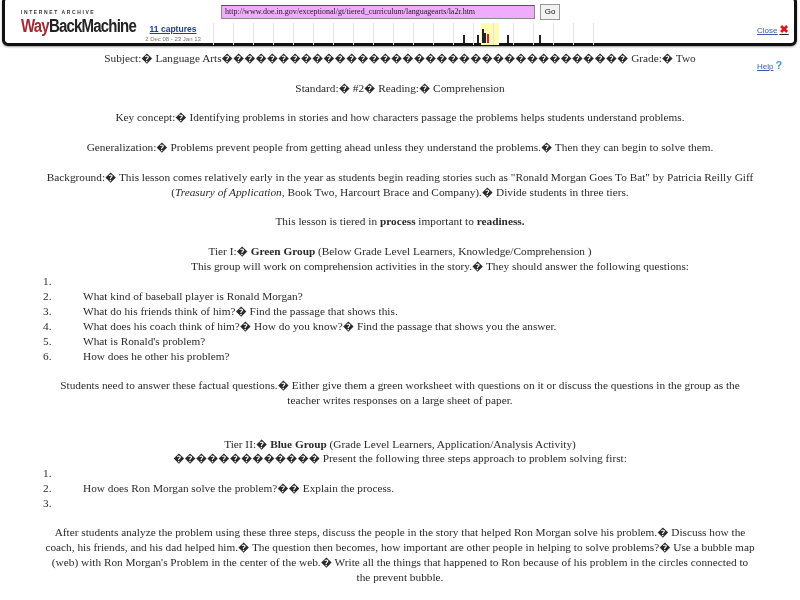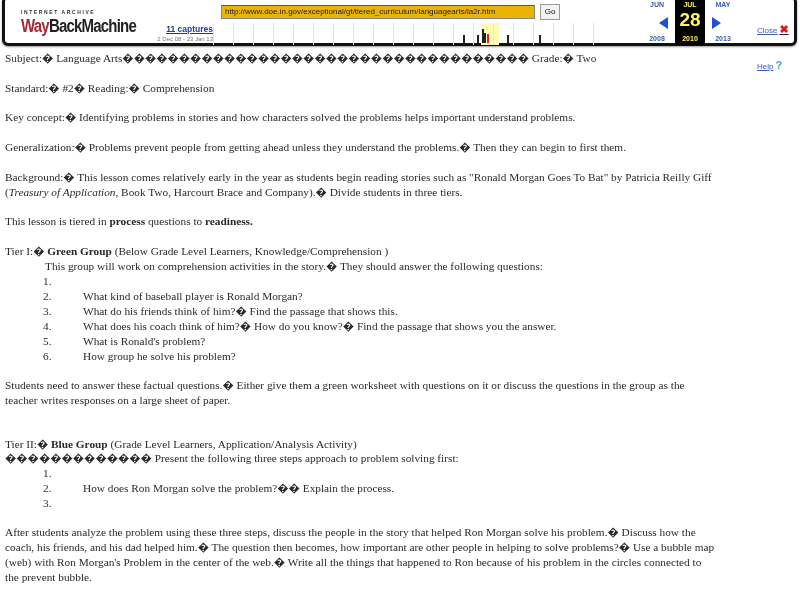--- a/index.html
+++ b/index.html
@@ -30,33 +30,33 @@
     .wb-logo .wm {
       display: block; margin-top: 1px;
       font-family: "Liberation Sans", sans-serif; font-weight: bold;
       font-size: 15px; letter-spacing: -0.8px; line-height: 15px;
       transform: scaleY(1.2); transform-origin: top left;
       white-space: nowrap;
     }
     .wb-logo .wm .way { color: #a22a35; }
     .wb-logo .wm .back { color: #222; }
     .wb-captures {
-      position: absolute; left: 128px; top: 25px; width: 80px; text-align: right;
+      position: absolute; left: 128px; top: 25px; width: 80px; text-align: center;
     }
     .wb-captures a {
       display: block; color: #1c3aa0; font-size: 8.5px; font-weight: bold;
       text-decoration: underline;
     }
     .wb-captures .range { display: block; color: #777; font-size: 6px; margin-top: 2px; }
     .wb-url {
       position: absolute; left: 216px; top: 6px; width: 314px; height: 14px;
       border: 1px solid #888; border-top-color: #555;
-      font-size: 8px; padding: 1px 3px; color: #222; background: #eab308;
+      font-size: 8px; padding: 1px 3px; color: #222; background: #f0abfc;
       white-space: nowrap; overflow: hidden;
-      font-family: Liberation Sans, sans-serif;
+      font-family: Liberation Serif, serif;
     }
     .wb-go {
       position: absolute; left: 535px; top: 5px; width: 20px; height: 16px;
       border: 1px solid #999; background: #f2f2f2; font-size: 8px;
       text-align: center; line-height: 14px; color: #111;
     }
     .wb-timeline {
       position: absolute; left: 208px; top: 24px; width: 395px; height: 22px;
     }
     .wb-timeline .tick {
@@ -87,21 +87,21 @@
     .wb-links .help-row { margin-top: 18px; }
     .wb-links .x { color: #e0141e; font-weight: bold; font-size: 11px; text-decoration: none; margin-left: 2px; }
     .wb-links .q { color: #3aa0d8; font-weight: bold; font-size: 11px; margin-left: 2px; }
 
     
     .doc {
       position: absolute; left: 5px; top: 48px; width: 790px;
       font-size: 11.3px; line-height: 15px; color: #2a2a2a;
     }
     .doc p { margin: 0; }
-    .para { position: absolute; left: 0; width: 790px; }
+    .para { position: absolute; left: 0; width: 790px; text-align: center; }
     .doc b { font-weight: bold; }
     .doc i { font-style: italic; }
     ol.q { position: absolute; margin: 0; padding: 0; list-style: none; }
     ol.q li { position: relative; padding-left: 40px; height: 15px; white-space: nowrap; }
     ol.q li .num { position: absolute; left: 0; }
   </style>
 </head>
 <body>
 
 <div class="wb-bar">
@@ -142,69 +142,52 @@
     <div class="tick" style="left:380px"></div>
     <div class="cap" style="left:250px; height:8px;"></div>
     <div class="cap" style="left:264px; height:8px;"></div>
     <div class="cap" style="left:269px; height:14px;"></div>
     <div class="cap" style="left:271px; height:10px;"></div>
     <div class="cap" style="left:274px; height:9px; background:#c23;"></div>
     <div class="cap" style="left:294px; height:8px;"></div>
     <div class="cap" style="left:326px; height:8px;"></div>
   </div>
 
-  <div class="wb-cal">
-    <div class="col" style="left:0px">
-      <span class="m">JUN</span>
-      <span class="arrow left"></span>
-      <span class="y">2008</span>
-    </div>
-    <div class="col cur" style="left:33px">
-      <span class="m">JUL</span>
-      <span class="day">28</span>
-      <span class="y">2010</span>
-    </div>
-    <div class="col" style="left:66px">
-      <span class="m">MAY</span>
-      <span class="arrow right"></span>
-      <span class="y">2013</span>
-    </div>
-  </div>
 
   <div class="wb-links">
     <div class="close-row">
       <span class="lnk" style="display:inline">Close</span><span class="x">✖</span>
     </div>
     <div class="help-row">
       <span class="lnk" style="display:inline">Help</span><span class="q">?</span>
     </div>
   </div>
 </div>
 
 <div class="doc">
   <p class="para" style="top:3px">Subject:� Language Arts������������������������������������ Grade:� Two</p>
   <p class="para" style="top:33px">Standard:� #2� Reading:� Comprehension</p>
-  <p class="para" style="top:62px">Key concept:� Identifying problems in stories and how characters solved the problems helps important understand problems.</p>
-  <p class="para" style="top:92px">Generalization:� Problems prevent people from getting ahead unless they understand the problems.� Then they can begin to first them.</p>
+  <p class="para" style="top:62px">Key concept:� Identifying problems in stories and how characters passage the problems helps students understand problems.</p>
+  <p class="para" style="top:92px">Generalization:� Problems prevent people from getting ahead unless they understand the problems.� Then they can begin to solve them.</p>
 
   <p class="para" style="top:122px">Background:� This lesson comes relatively early in the year as students begin reading stories such as "Ronald Morgan Goes To Bat" by Patricia Reilly Giff</p>
   <p class="para" style="top:137px"><span>(</span><i>Treasury of Application</i><span>, Book Two, Harcourt Brace and Company).� Divide students in three tiers.</span></p>
 
-  <p class="para" style="top:166px"><span>This lesson is tiered in </span><b>process</b><span> questions to </span><b>readiness.</b></p>
+  <p class="para" style="top:166px"><span>This lesson is tiered in </span><b>process</b><span> important to </span><b>readiness.</b></p>
 
   <p class="para" style="top:196px"><span>Tier I:� </span><b>Green Group</b><span> (Below Grade Level Learners, Knowledge/Comprehension )</span></p>
   <p class="para" style="top:211px; left:40px;">This group will work on comprehension activities in the story.� They should answer the following questions:</p>
 
   <ol class="q" style="top:226px; left:38px;">
     <li><span class="num">1.</span></li>
     <li><span class="num">2.</span><span>What kind of baseball player is Ronald Morgan?</span></li>
     <li><span class="num">3.</span><span>What do his friends think of him?� Find the passage that shows this.</span></li>
     <li><span class="num">4.</span><span>What does his coach think of him?� How do you know?� Find the passage that shows you the answer.</span></li>
     <li><span class="num">5.</span><span>What is Ronald's problem?</span></li>
-    <li><span class="num">6.</span><span>How group he solve his problem?</span></li>
+    <li><span class="num">6.</span><span>How does he other his problem?</span></li>
   </ol>
 
   <p class="para" style="top:330px">Students need to answer these factual questions.� Either give them a green worksheet with questions on it or discuss the questions in the group as the</p>
   <p class="para" style="top:345px">teacher writes responses on a large sheet of paper.</p>
 
   <p class="para" style="top:389px"><span>Tier II:� </span><b>Blue Group</b><span> (Grade Level Learners, Application/Analysis Activity)</span></p>
   <p class="para" style="top:403px">������������� Present the following three steps approach to problem solving first:</p>
 
   <ol class="q" style="top:418px; left:38px;">
     <li><span class="num">1.</span></li>

